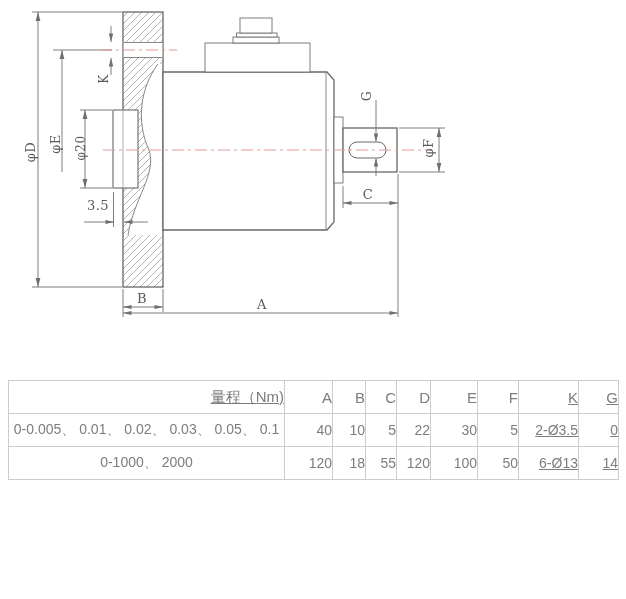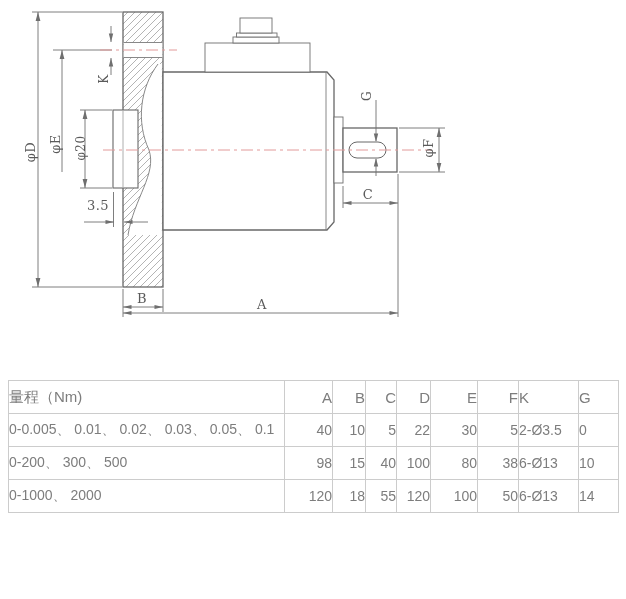--- a/index.html
+++ b/index.html
@@ -17,23 +17,23 @@
   .centerline{stroke:#e29a9a;stroke-width:1;fill:none;stroke-dasharray:12 4 3 4;}
   .dimtext{font-family:"DejaVu Serif", serif;fill:#5a5a5a;letter-spacing:0.5px;}
   .whitefill{fill:#ffffff;stroke:none;}
 
   
   .spec-table{position:absolute;left:8px;top:380px;width:610px;border-collapse:collapse;
               table-layout:fixed;color:#7d7d7d;}
   .spec-table td,.spec-table th{border:1px solid #cccccc;height:32px;padding:0;
               font-weight:normal;font-size:14px;overflow:hidden;white-space:nowrap;}
   .spec-table th{font-size:15px;}
-  .cell-range{text-align:left;margin-top:33px;}
+  .cell-range{text-align:center;margin-top:33px;}
   .cell-num{text-align:right;padding-right:5px;}
-  .cell-mid{text-align:left;}
+  .cell-mid{text-align:right;text-decoration:underline;}
 </style>
 </head>
 <body>
 
 <div class="screen">
 
   <div class="drawing-wrap">
     <svg width="626" height="372" viewBox="0 0 626 372">
       <defs>
         <pattern id="hatch" width="7" height="7" patternUnits="userSpaceOnUse">
@@ -185,31 +185,20 @@
         <td class="cell-num">40</td>
         <td class="cell-num">10</td>
         <td class="cell-num">5</td>
         <td class="cell-num">22</td>
         <td class="cell-num">30</td>
         <td class="cell-num">5</td>
         <td class="cell-mid">2-Ø3.5</td>
         <td class="cell-mid">0</td>
       </tr>
       <tr>
-        <td class="cell-range">0-200、 300、 500</td>
-        <td class="cell-num">98</td>
-        <td class="cell-num">15</td>
-        <td class="cell-num">40</td>
-        <td class="cell-num">100</td>
-        <td class="cell-num">80</td>
-        <td class="cell-num">38</td>
-        <td class="cell-mid">6-Ø13</td>
-        <td class="cell-mid">10</td>
-      </tr>
-      <tr>
         <td class="cell-range">0-1000、 2000</td>
         <td class="cell-num">120</td>
         <td class="cell-num">18</td>
         <td class="cell-num">55</td>
         <td class="cell-num">120</td>
         <td class="cell-num">100</td>
         <td class="cell-num">50</td>
         <td class="cell-mid">6-Ø13</td>
         <td class="cell-mid">14</td>
       </tr>

